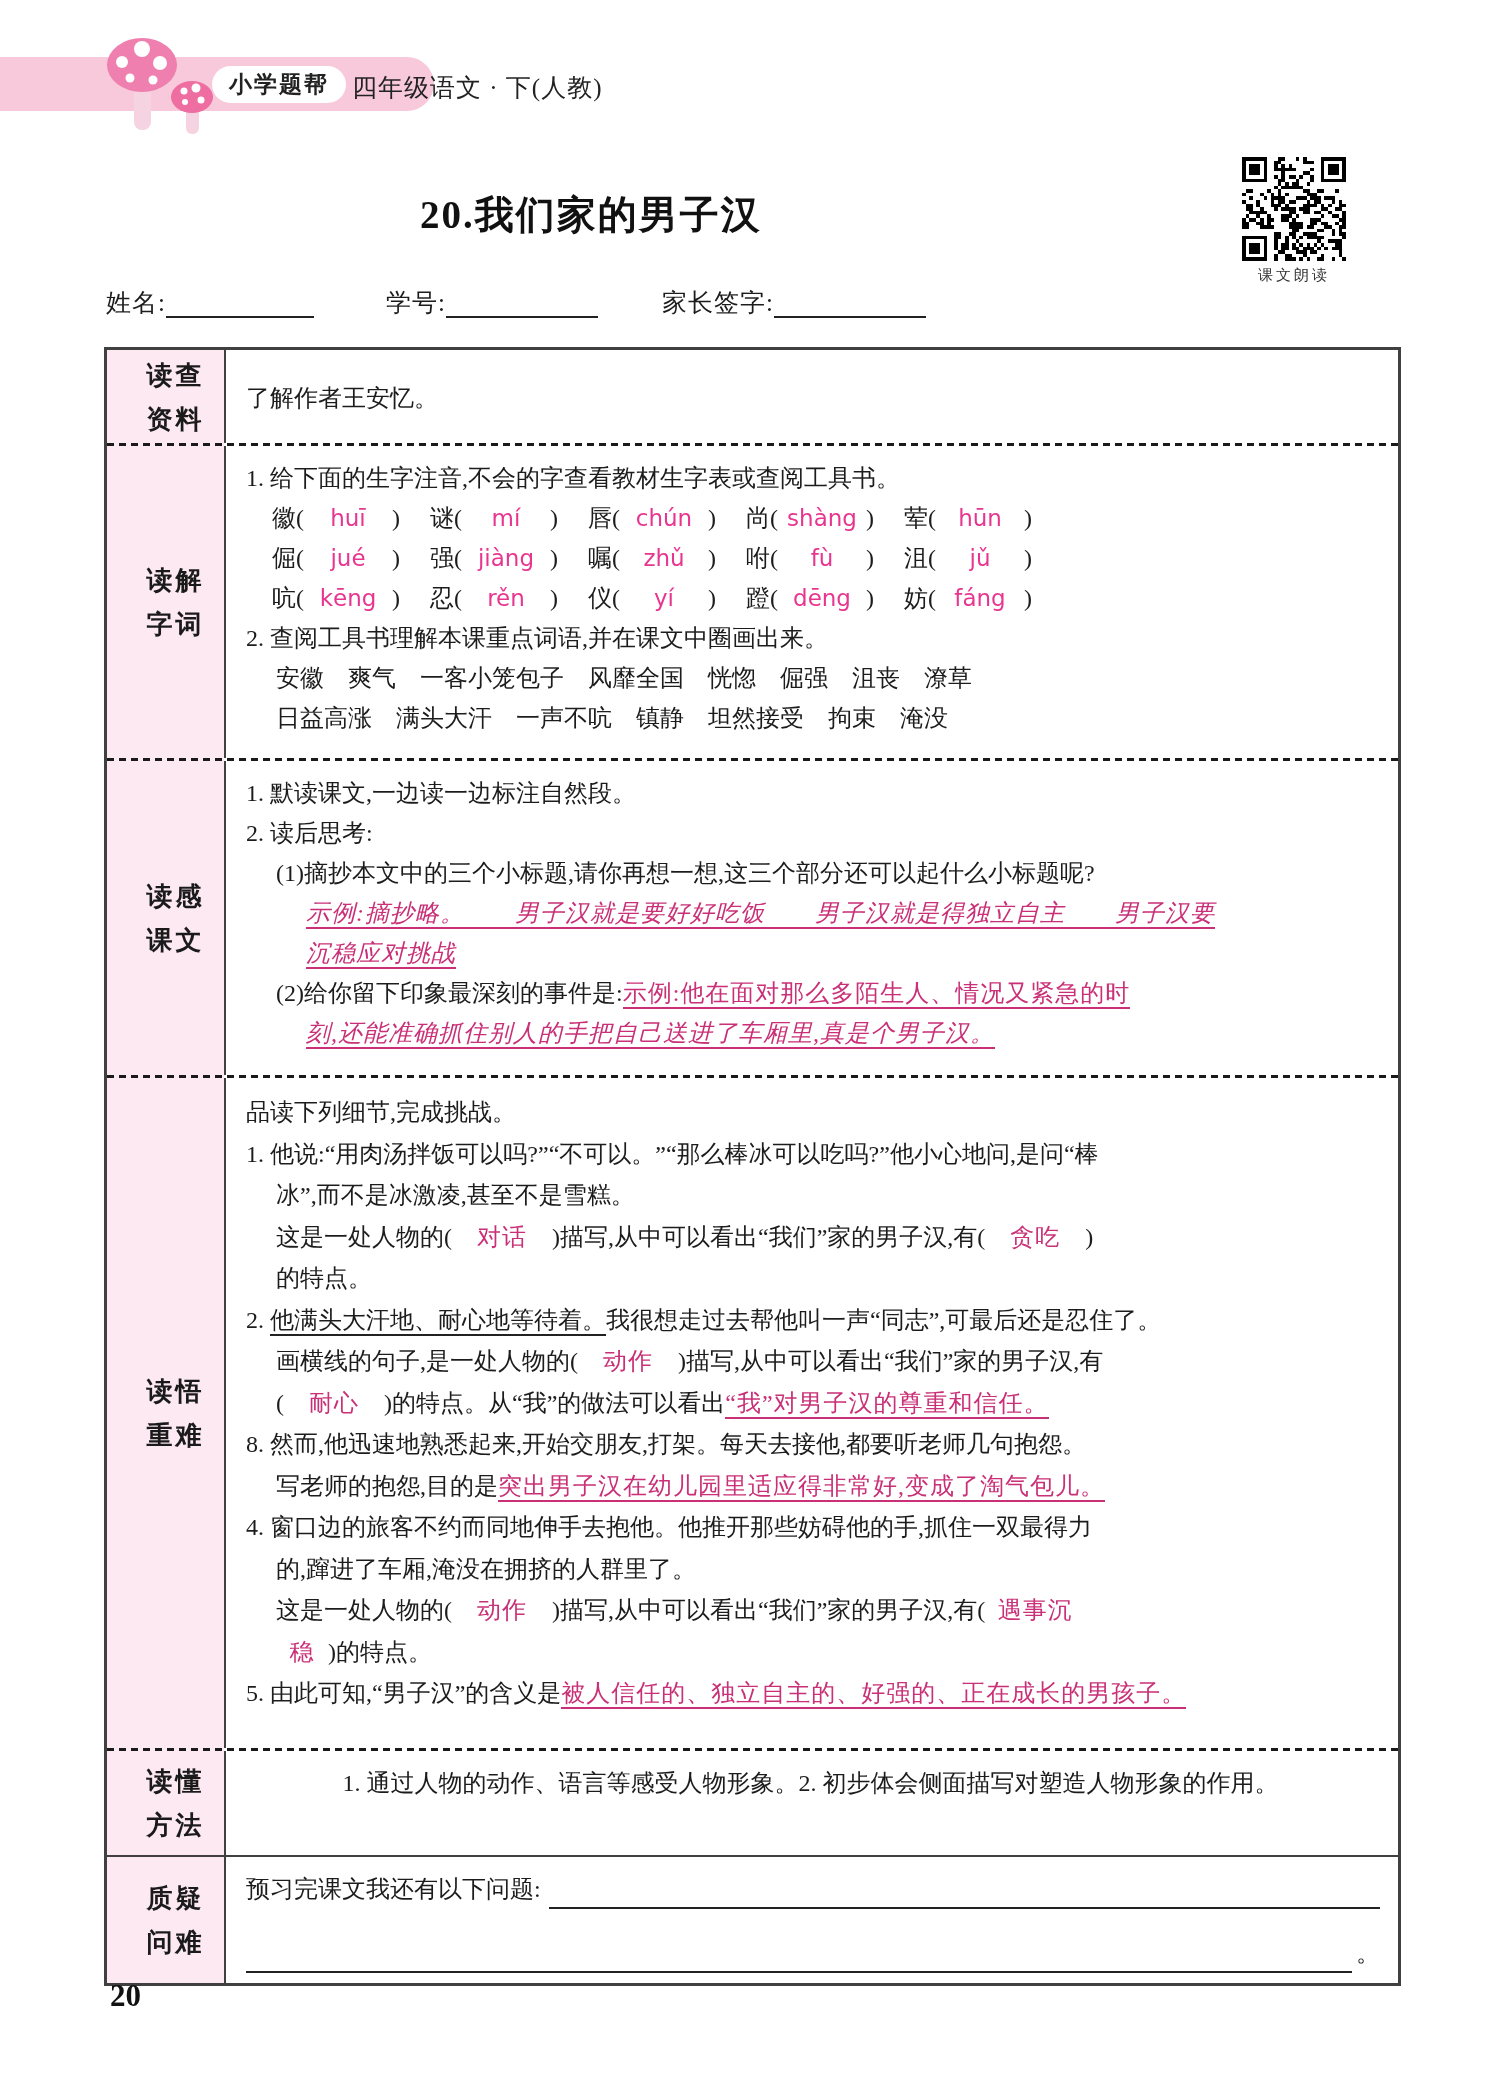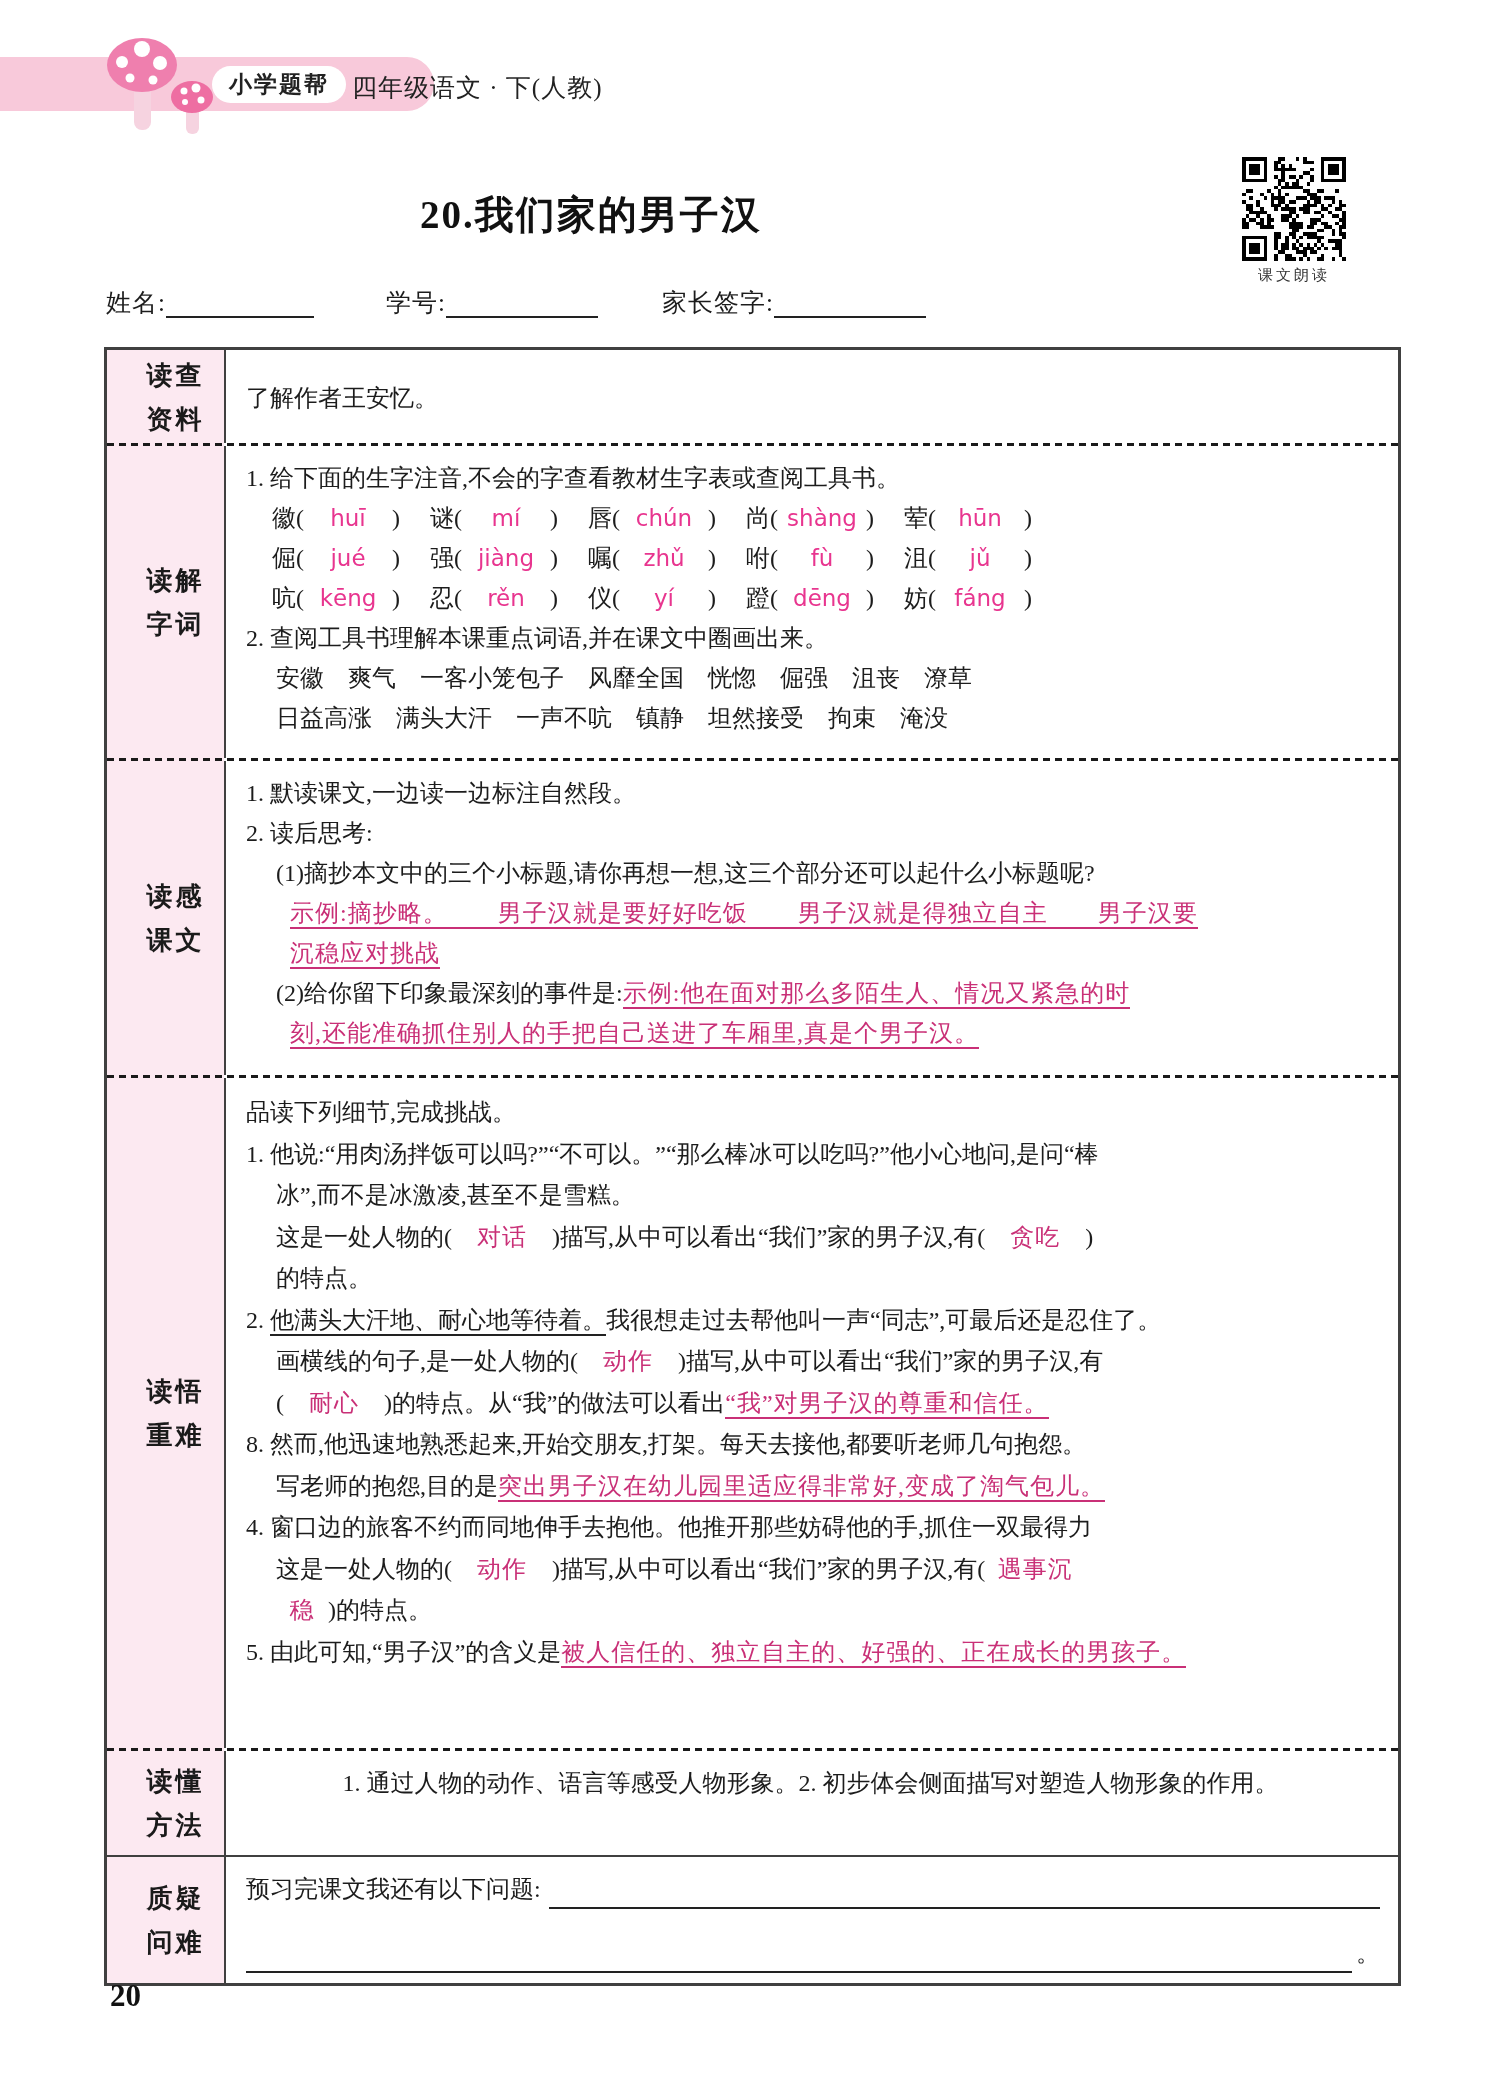--- a/index.html
+++ b/index.html
@@ -66,21 +66,21 @@
   .sep-dash {
     height:3px; width:100%;
     background-image:
       repeating-linear-gradient(90deg,#1a1a1a 0 7px,rgba(0,0,0,0) 7px 12px),
       linear-gradient(90deg,#fce9f1 0 117px,#ffffff 117px);
   }
   .sep-solid { height:2px; width:100%; background:#404040; }
   
   .line { white-space:nowrap; }
   .ind1 { margin-left:30px; }
-  .ind2 { margin-left:44px; }
+  .ind2 { margin-left:60px;font-style:italic; }
   .hand { color:#c93077; letter-spacing:1px; }
   .u-pink { border-bottom:2px solid #c93077; padding-bottom:1px; }
   .u-black { border-bottom:2px solid #222; padding-bottom:1px; }
   .paren-ans { display:inline-block; min-width:100px; text-align:center; }
   .pyline { display:flex; margin-left:26px; }
   .pyitem { display:flex; align-items:baseline; margin-right:30px; }
   .pysound {
     display:inline-block; min-width:88px; text-align:center;
     font-family:"DejaVu Sans","Liberation Sans",sans-serif;
     font-size:23px; color:#e8358f;
@@ -505,20 +505,21 @@
         <div class="line ind1">的特点。</div>
 
         <div class="line"><span>2. </span><span class="u-black">他满头大汗地、耐心地等待着。</span><span>我很想走过去帮他叫一声“同志”,可最后还是忍住了。</span></div>
         <div class="line ind1"><span>画横线的句子,是一处人物的(</span><span class="hand paren-ans">动作</span><span>)描写,从中可以看出“我们”家的男子汉,有</span></div>
         <div class="line ind1"><span>(</span><span class="hand paren-ans">耐心</span><span>)的特点。从“我”的做法可以看出</span><span class="hand u-pink">“我”对男子汉的尊重和信任。</span></div>
 
         <div class="line">8. 然而,他迅速地熟悉起来,开始交朋友,打架。每天去接他,都要听老师几句抱怨。</div>
         <div class="line ind1"><span>写老师的抱怨,目的是</span><span class="hand u-pink">突出男子汉在幼儿园里适应得非常好,变成了淘气包儿。</span></div>
 
         <div class="line">4. 窗口边的旅客不约而同地伸手去抱他。他推开那些妨碍他的手,抓住一双最得力</div>
+        <div class="line ind1">的,蹿进了车厢,淹没在拥挤的人群里了。</div>
         <div class="line ind1"><span>这是一处人物的(</span><span class="hand paren-ans">动作</span><span>)描写,从中可以看出“我们”家的男子汉,有(</span><span class="hand paren-ans">遇事沉</span></div>
         <div class="line ind1"><span class="hand paren-ans" style="min-width:52px">稳</span><span>)的特点。</span></div>
 
         <div class="line"><span>5. 由此可知,“男子汉”的含义是</span><span class="hand u-pink">被人信任的、独立自主的、好强的、正在成长的男孩子。</span></div>
       </div>
     </div>
 
     <div class="sep-dash"></div>
 
     <div class="trow r5">

